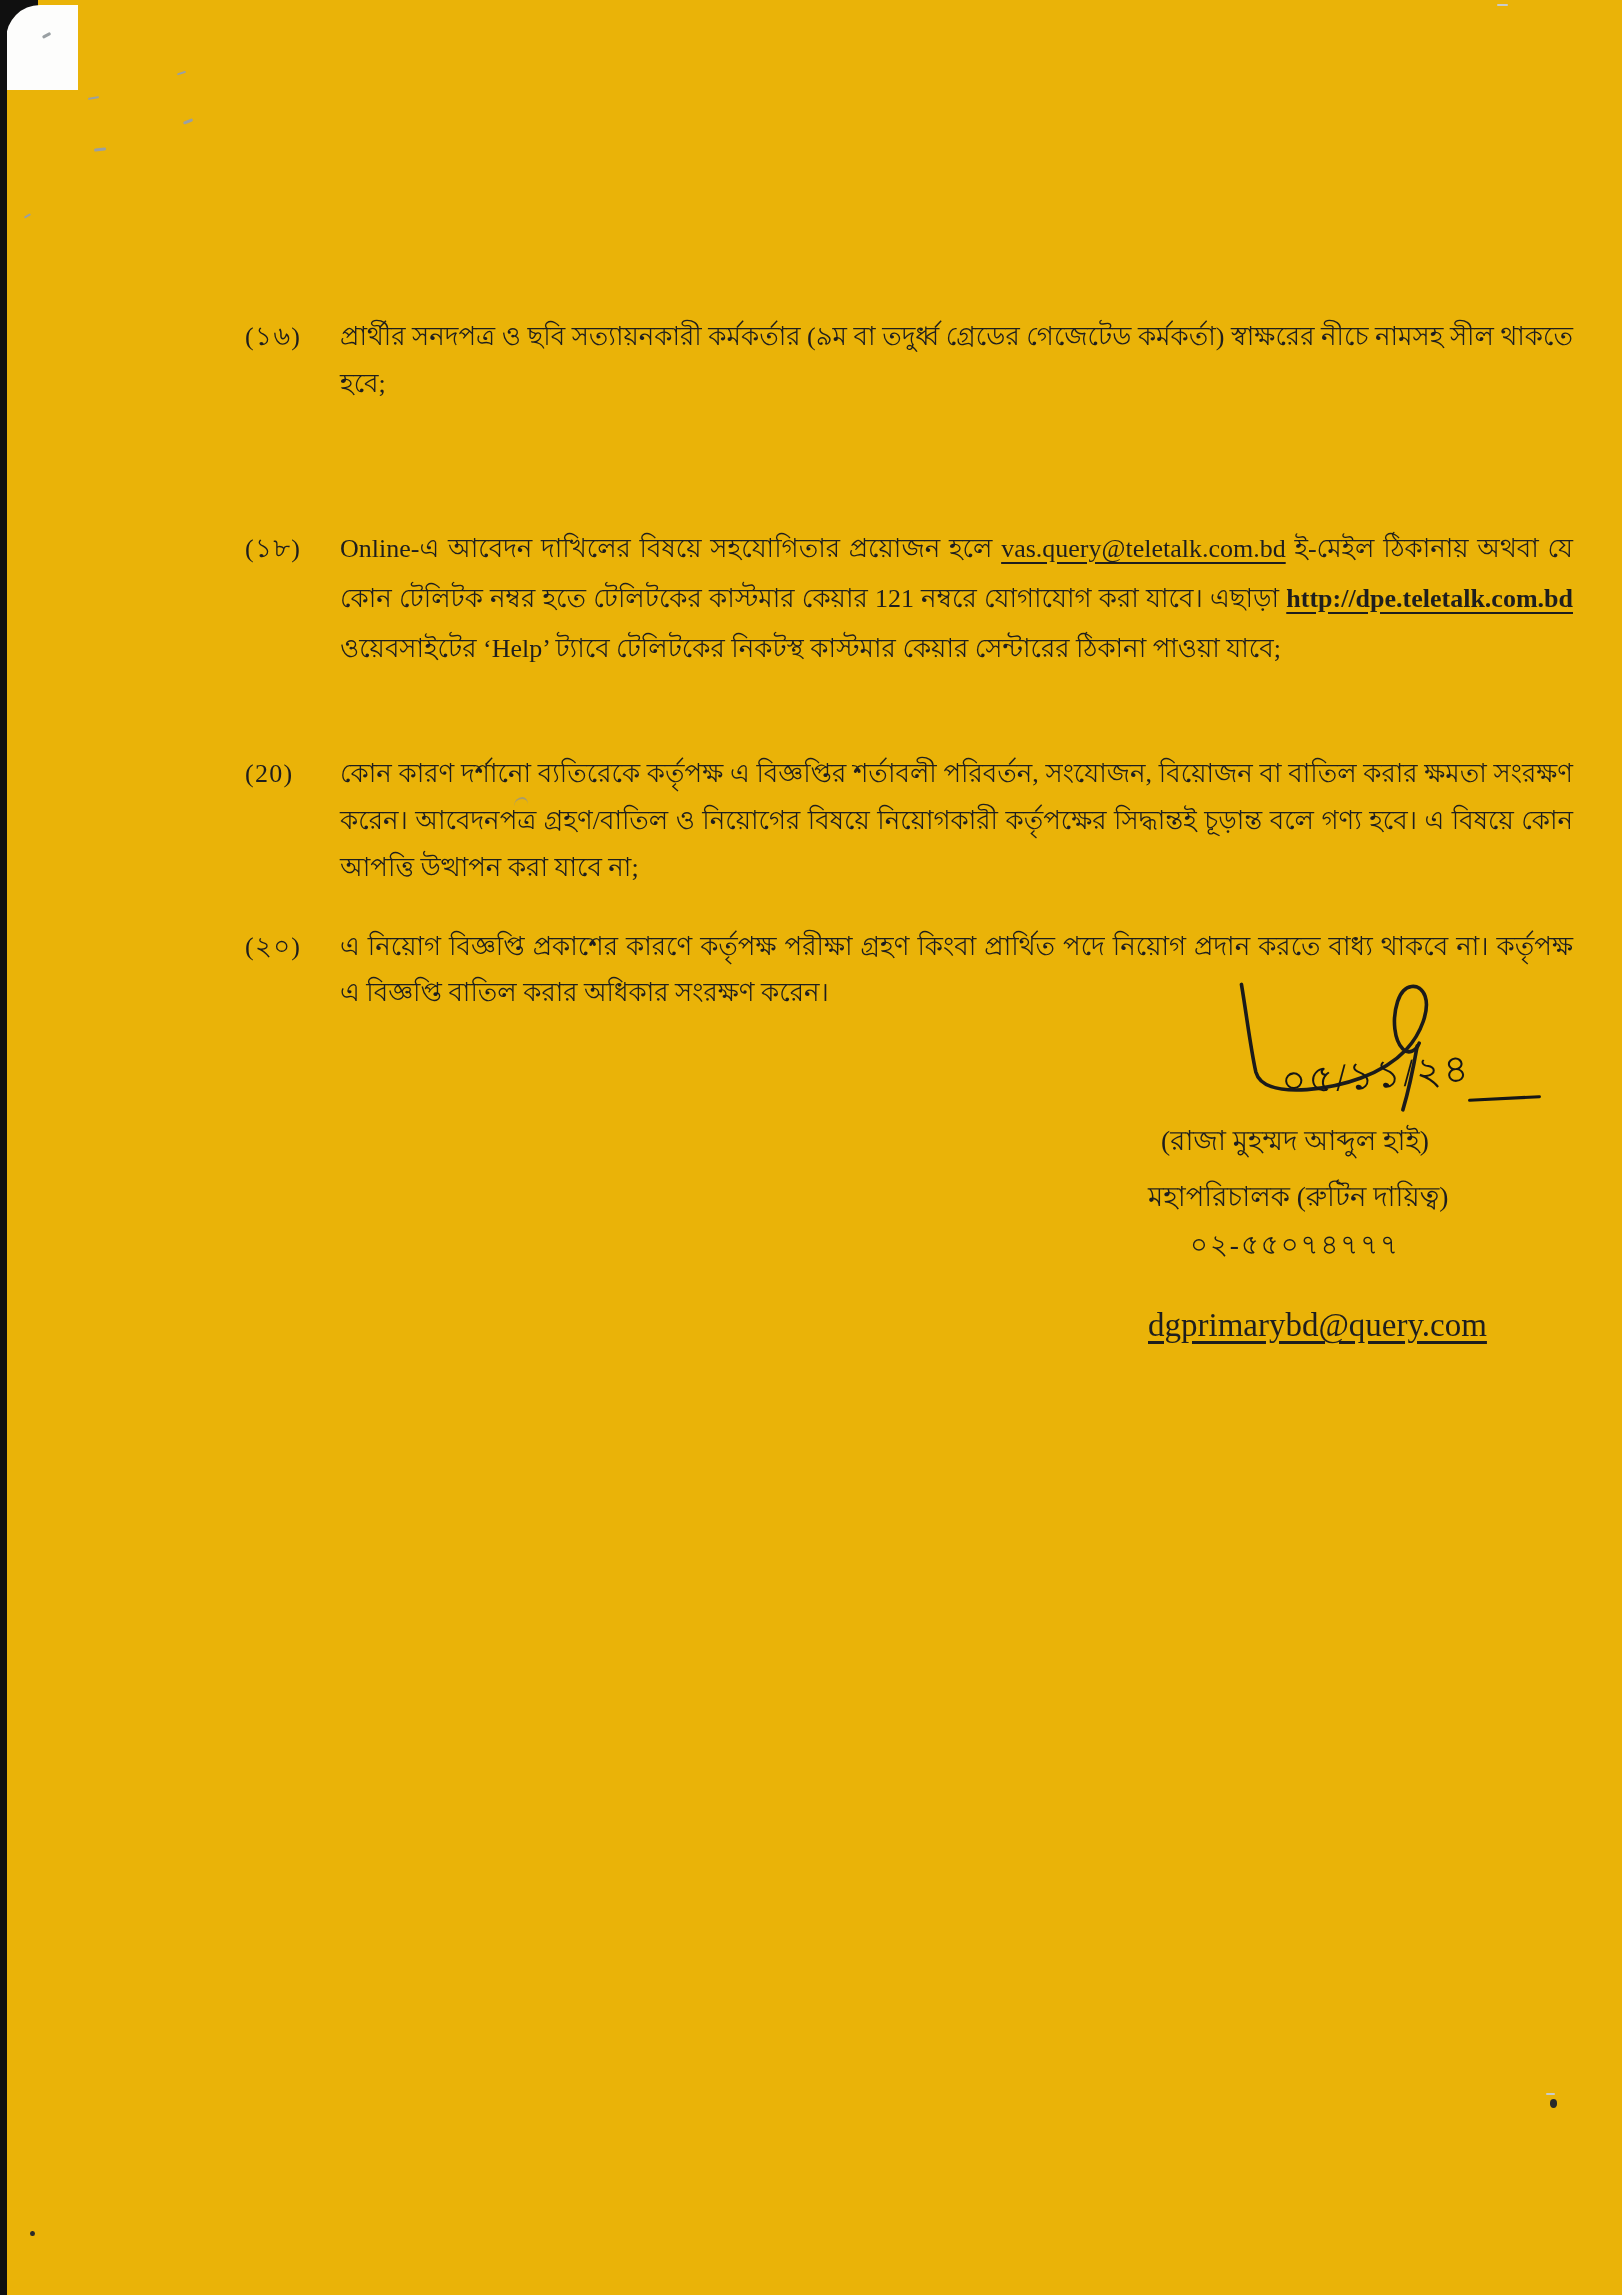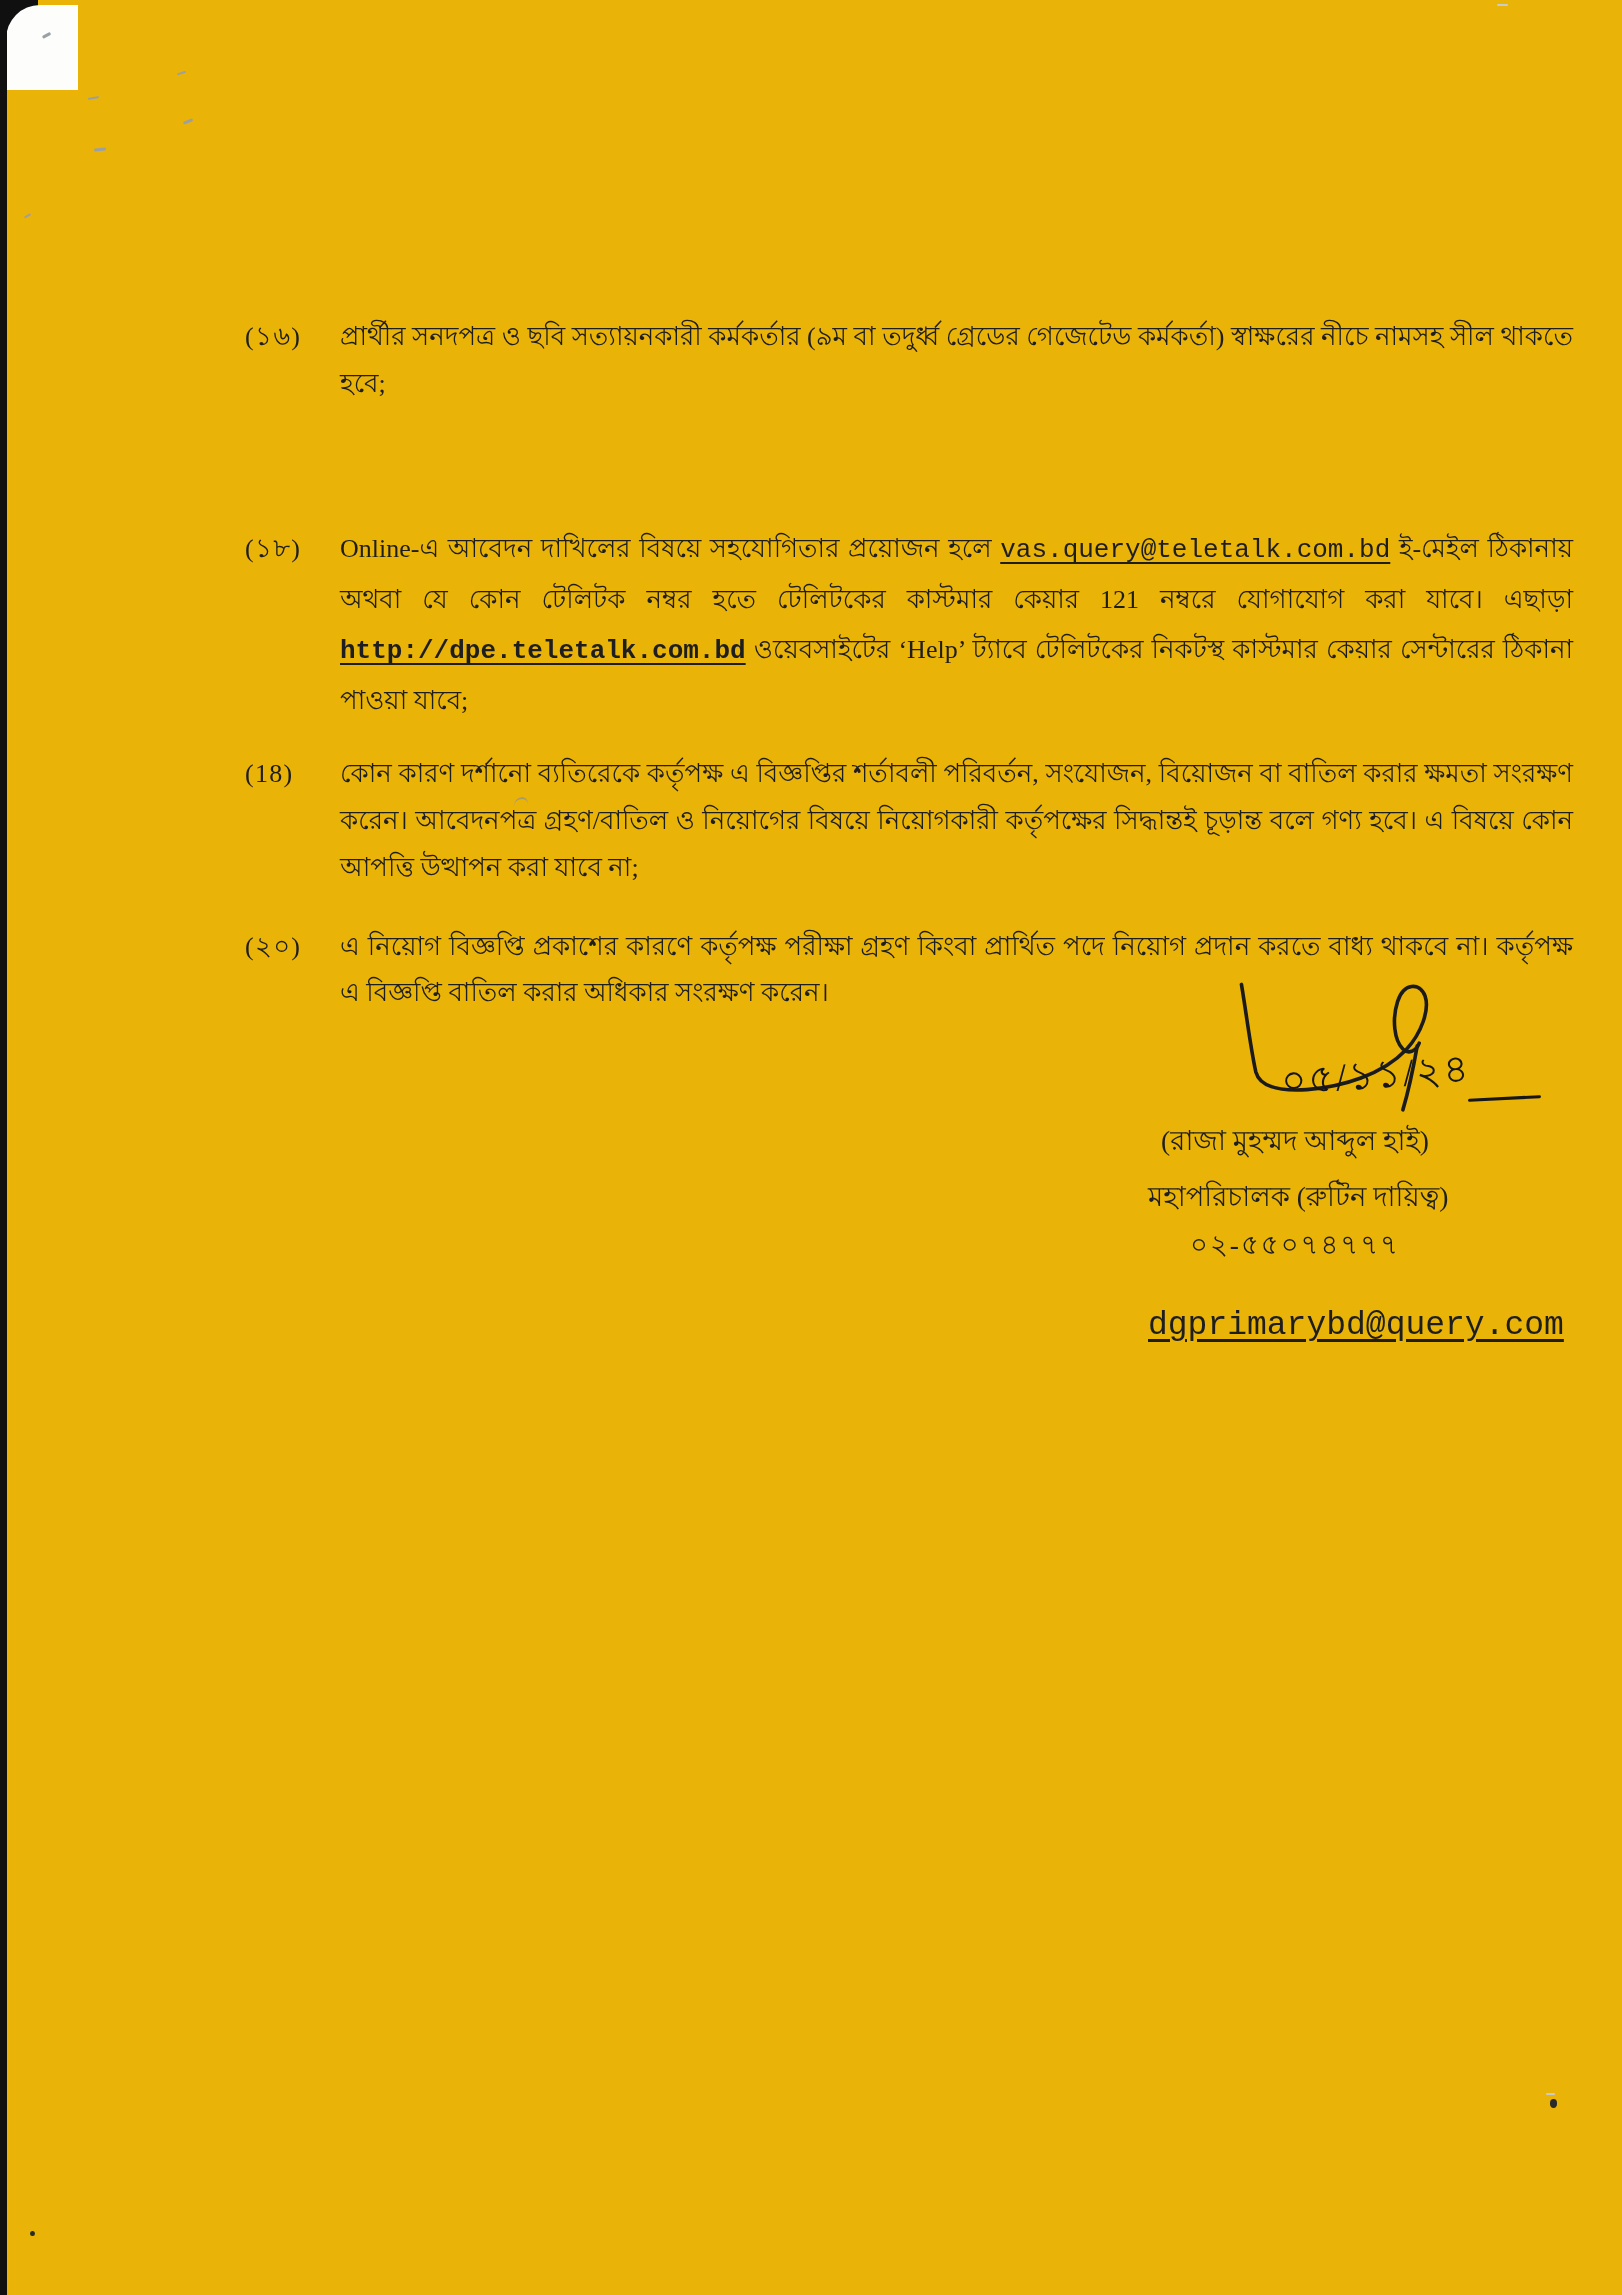--- a/index.html
+++ b/index.html
@@ -21,21 +21,21 @@
   .faint{position:absolute;background:#c9cccd;border-radius:1.3px;}
 
   
   .clause{position:absolute;left:245px;right:50px;font-size:26px;line-height:47px;}
   .clause .num{position:absolute;left:0;top:0;width:92px;letter-spacing:1.3px;}
   .clause .body{margin:0 0 0 95px;text-align:justify;}
   .clause .body span{white-space:pre-wrap;}
   .lh76{line-height:50px;}
   .lh70{line-height:46px;}
   .u{text-decoration:underline;text-underline-offset:4.6px;}
-  .latin{font-family:Liberation Mono, monospace;margin-top:45px;}
+  .latin{font-family:Liberation Serif, serif;margin-top:45px;}
   .heavy{font-weight:600;}
 
   
   .sig-svg{position:absolute;left:1214px;top:975px;width:281px;height:141px;}
   .sig-date{
     position:absolute;left:1281px;top:1044px;
     font-size:39px;letter-spacing:2px;color:#161616;
     transform:rotate(-4deg);white-space:nowrap;
   }
   .sig-date-underline{position:absolute;left:1468px;top:1097px;width:73px;height:3.3px;background:#161616;transform:rotate(-3deg);border-radius:2px;}
@@ -67,21 +67,21 @@
     <p class="body">প্রার্থীর সনদপত্র ও ছবি সত্যায়নকারী কর্মকর্তার (৯ম বা তদুর্ধ্ব গ্রেডের গেজেটেড কর্মকর্তা) স্বাক্ষরের নীচে নামসহ সীল থাকতে হবে;</p>
   </section>
 
 
   <section class="clause lh76" style="top:524px;">
     <span class="num">(১৮)</span>
     <p class="body"><span>Online-এ আবেদন দাখিলের বিষয়ে সহযোগিতার প্রয়োজন হলে </span><span class="u latin">vas.query@teletalk.com.bd</span><span> ই-মেইল ঠিকানায় অথবা যে কোন টেলিটক নম্বর হতে টেলিটকের কাস্টমার কেয়ার 121 নম্বরে যোগাযোগ করা যাবে। এছাড়া </span><span class="u latin heavy">http://dpe.teletalk.com.bd</span><span> ওয়েবসাইটের ‘Help’ ট্যাবে টেলিটকের নিকটস্থ কাস্টমার কেয়ার সেন্টারের ঠিকানা পাওয়া যাবে;</span></p>
   </section>
 
   <section class="clause" style="top:750px;">
-    <span class="num">(18)</span>
+    <span class="num">(20)</span>
     <p class="body">কোন কারণ দর্শানো ব্যতিরেকে কর্তৃপক্ষ এ বিজ্ঞপ্তির শর্তাবলী পরিবর্তন, সংযোজন, বিয়োজন বা বাতিল করার ক্ষমতা সংরক্ষণ করেন। আবেদনপত্র গ্রহণ/বাতিল ও নিয়োগের বিষয়ে নিয়োগকারী কর্তৃপক্ষের সিদ্ধান্তই চূড়ান্ত বলে গণ্য হবে। এ বিষয়ে কোন আপত্তি উত্থাপন করা যাবে না;</p>
   </section>
   <div class="squiggle" style="left:514px;top:797px;"></div>
 
   <section class="clause lh70" style="top:924px;">
     <span class="num">(২০)</span>
     <p class="body">এ নিয়োগ বিজ্ঞপ্তি প্রকাশের কারণে কর্তৃপক্ষ পরীক্ষা গ্রহণ কিংবা প্রার্থিত পদে নিয়োগ প্রদান করতে বাধ্য থাকবে না। কর্তৃপক্ষ এ বিজ্ঞপ্তি বাতিল করার অধিকার সংরক্ষণ করেন।</p>
   </section>
 
   <svg class="sig-svg" viewBox="0 0 430 215">

